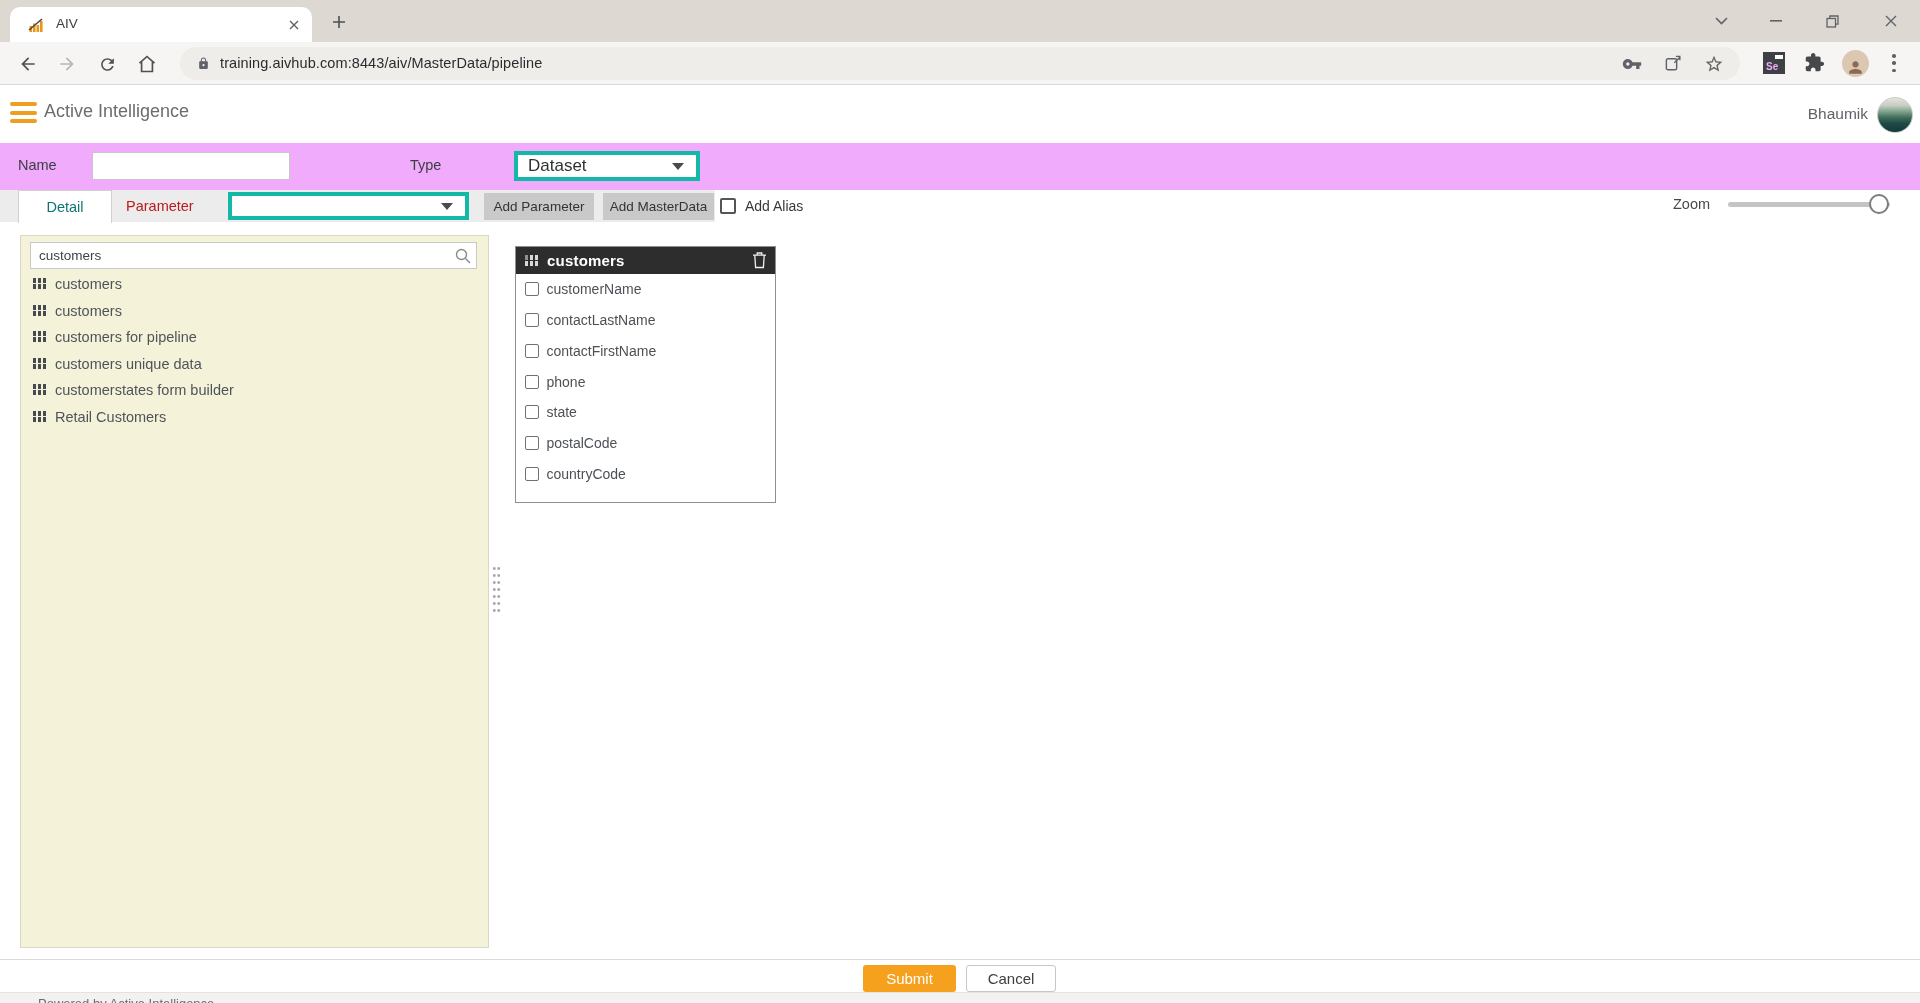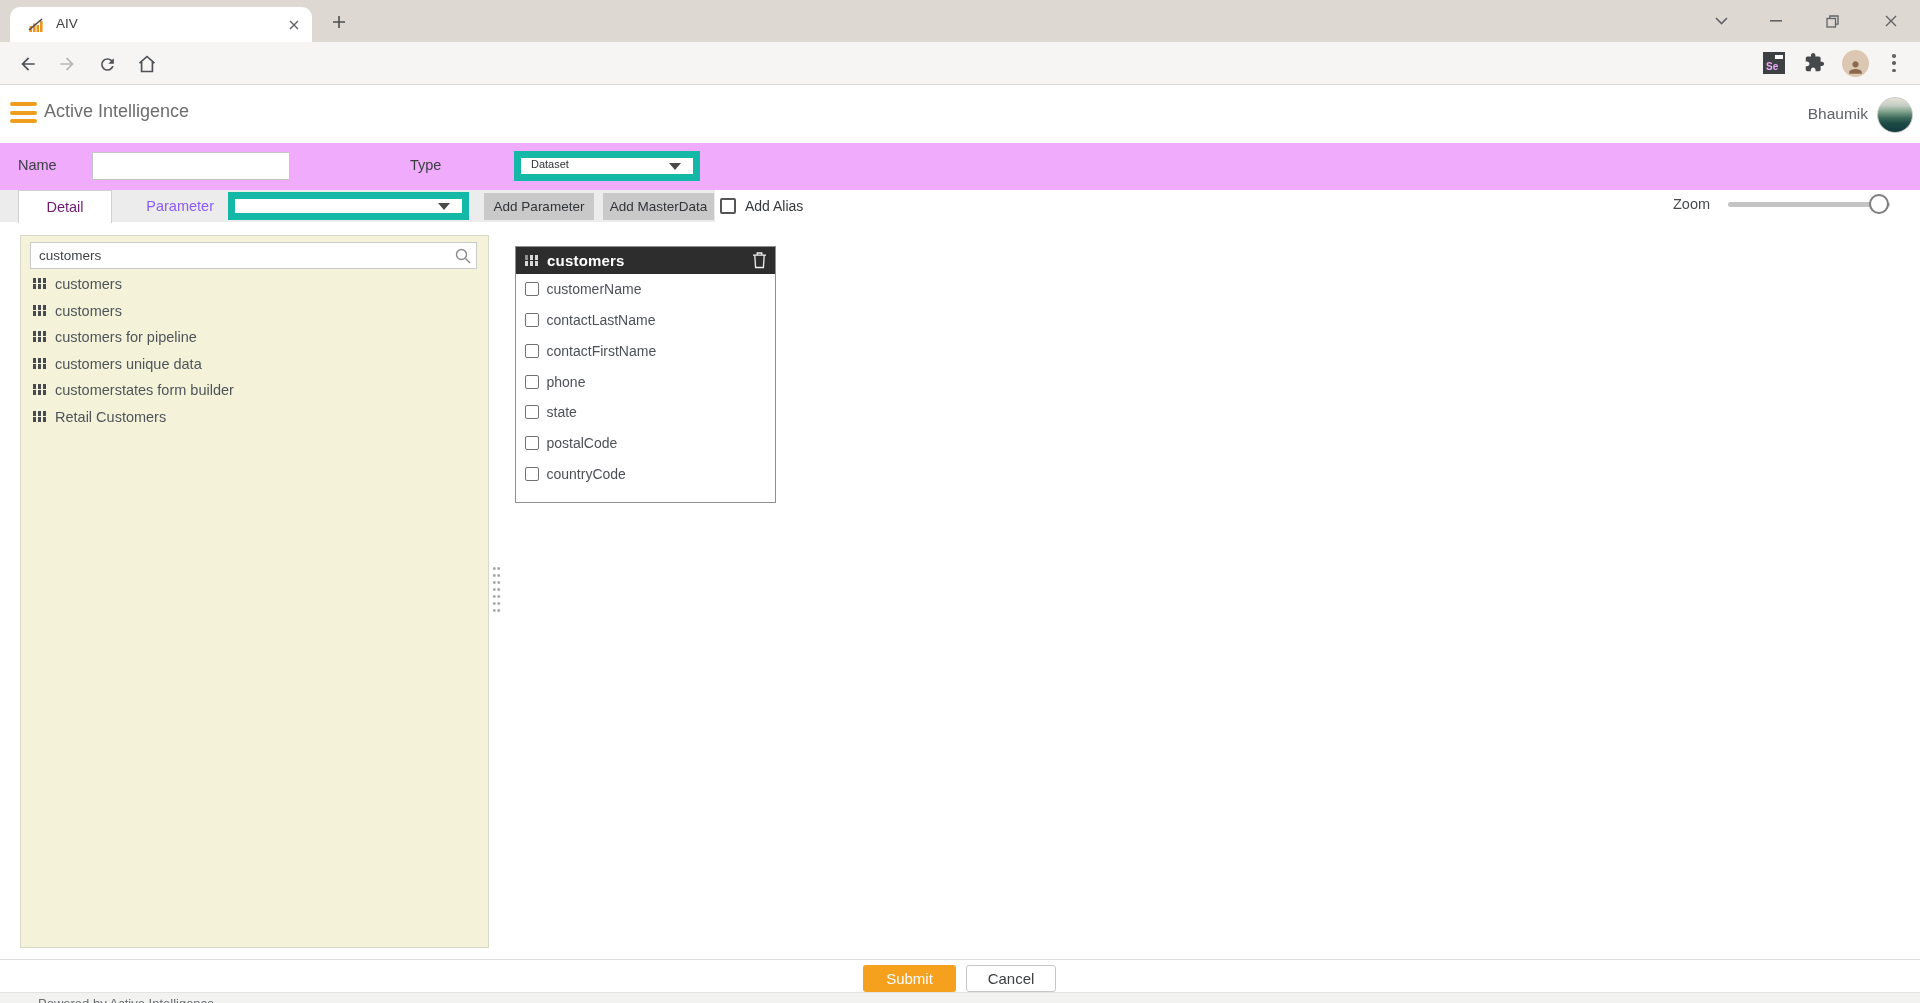--- a/index.html
+++ b/index.html
@@ -34,28 +34,28 @@
   .hamburger i{height:4px;border-radius:2px;background:#F09E1F;}
   .app-title{position:absolute;left:44px;top:101px;font-size:18px;color:#6d6d6d;}
   .user-name{position:absolute;right:52px;top:105px;font-size:15.5px;color:#5f6368;margin-left:8px;}
   .user-avatar{position:absolute;left:1877px;top:97px;width:36px;height:36px;border-radius:50%;border:1px solid #c9c9c9;box-sizing:border-box;
      background:linear-gradient(180deg,#e7e3da 0%,#c5cdc4 22%,#7fa38c 40%,#3f6b5a 58%,#1d4a45 75%,#123a3c 100%);}
 
   
   .formrow{position:absolute;left:0;top:143px;width:1920px;height:47px;background:#f0abfc;}
   .flabel{position:absolute;top:14px;font-size:14.5px;color:#3b3e41;}
   .name-input{position:absolute;left:92px;top:9px;width:184px;height:26px;border:1px solid #c6c6c6;background:#fff;font:13.5px "Liberation Sans",sans-serif;padding:0 6px;outline:none;}
-  .selectbox{position:absolute;background:#fff;border:7px solid #14b8a6;box-sizing:border-box;font-size:11px;color:#2f3234;display:flex;align-items:flex-start;padding-left:10px;cursor:pointer;}
+  .selectbox{position:absolute;background:#fff;border:4px solid #14b8a6;box-sizing:border-box;font-size:17px;color:#2f3234;display:flex;align-items:center;padding-left:10px;cursor:pointer;}
   .caret{position:absolute;right:12px;top:50%;margin-top:-3px;width:0;height:0;border-left:6px solid transparent;border-right:6px solid transparent;border-top:7px solid #4a4a4a;}
 
   
   .tabszone{position:absolute;left:0;top:190px;width:715px;height:32px;background:#ececec;}
   .tab-detail{position:absolute;left:18px;top:190px;width:94px;height:33px;background:#fff;border:1px solid #d0d0d0;border-bottom:none;box-sizing:border-box;
-     display:flex;align-items:center;justify-content:center;font-size:14.5px;color:#701a75;cursor:pointer;}
-  .tab-param{position:absolute;left:126px;top:190px;width:88px;height:32px;display:flex;align-items:center;justify-content:flex-end;font-size:14.5px;color:#8b5cf6;cursor:pointer;}
+     display:flex;align-items:center;justify-content:center;font-size:14.5px;color:#0f766e;cursor:pointer;}
+  .tab-param{position:absolute;left:126px;top:190px;width:88px;height:32px;display:flex;align-items:center;justify-content:flex-start;font-size:14.5px;color:#b91c1c;cursor:pointer;}
   .gray-btn{position:absolute;top:193px;height:27px;background:#c9c9c9;border:none;font:13.5px "Liberation Sans",sans-serif;color:#313438;display:flex;align-items:center;justify-content:center;cursor:pointer;}
   .cb{display:inline-block;background:#fff;border:1.5px solid #717171;border-radius:2px;box-sizing:border-box;}
   .alias-cb{position:absolute;left:720px;top:198px;width:16px;height:16px;border-width:2px;border-color:#555;}
   .alias-label{position:absolute;left:745px;top:198px;font-size:14px;color:#35393c;line-height:16px;}
   .zoom-label{position:absolute;left:1673px;top:196px;font-size:14.5px;color:#46494c;}
   .zoom-track{position:absolute;left:1728px;top:202px;width:162px;height:5px;background:#c4c4c4;border-radius:3px;}
   .zoom-thumb{position:absolute;left:1869px;top:194px;width:20px;height:20px;border-radius:50%;background:#fdfdfd;border:2px solid #7d7d7d;box-sizing:border-box;cursor:pointer;}
 
   
   .panel{position:absolute;left:20px;top:235px;width:469px;height:713px;background:#F4F3DA;border:1px solid #d9d7c6;box-sizing:border-box;}
@@ -150,20 +150,36 @@
       <svg width="19" height="19" viewBox="0 0 24 24" fill="currentColor">
           <path d="M17.65 6.35C16.2 4.9 14.21 4 12 4c-4.42 0-7.99 3.58-7.99 8s3.57 8 7.99 8c3.73 0 6.84-2.55 7.73-6h-2.08c-.82 2.33-3.04 4-5.65 4-3.31 0-6-2.69-6-6s2.69-6 6-6c1.66 0 3.14.69 4.22 1.78L13 11h7V4l-2.35 2.35z"></path>
         </svg>
     </div>
     <div class="navbtn" style="left:134px;">
       <svg width="20" height="20" viewBox="0 0 24 24" fill="none" stroke="currentColor" stroke-width="2">
           <path d="M3 11L12 3l9 8M5.5 9.5V21h13V9.5"></path>
         </svg>
     </div>
 
+    <div class="addressbar">
+      <svg class="lock" width="13" height="15" viewBox="0 0 24 24" fill="currentColor">
+          <path d="M18 8h-1V6c0-2.76-2.24-5-5-5S7 3.24 7 6v2H6c-1.1 0-2 .9-2 2v10c0 1.1.9 2 2 2h12c1.1 0 2-.9 2-2V10c0-1.1-.9-2-2-2zm-6 9c-1.1 0-2-.9-2-2s.9-2 2-2 2 .9 2 2-.9 2-2 2zm3.1-9H8.9V6c0-1.71 1.39-3.1 3.1-3.1 1.71 0 3.1 1.39 3.1 3.1v2z"></path>
+        </svg>
+      <span class="url">training.aivhub.com:8443/aiv/MasterData/pipeline</span>
+      <svg class="pill-ic" style="right:98px;" width="20" height="20" viewBox="0 0 24 24" fill="currentColor">
+          <path d="M12.65 10C11.83 7.67 9.61 6 7 6c-3.31 0-6 2.69-6 6s2.69 6 6 6c2.61 0 4.83-1.67 5.65-4H17v4h4v-4h2v-4H12.65zM7 14c-1.1 0-2-.9-2-2s.9-2 2-2 2 .9 2 2-.9 2-2 2z"></path>
+        </svg>
+      <svg class="pill-ic" style="right:57px;" width="19" height="19" viewBox="0 0 24 24" fill="none" stroke="currentColor" stroke-width="1.8">
+          <rect x="3" y="6" width="13" height="14" rx="2"></rect>
+          <path d="M13 11l7-7M15 3h5v5"></path>
+        </svg>
+      <svg class="pill-ic" style="right:16px;" width="20" height="20" viewBox="0 0 24 24" fill="currentColor">
+          <path d="M22 9.24l-7.19-.62L12 2 9.19 8.63 2 9.24l5.46 4.73L5.82 21 12 17.27 18.18 21l-1.63-7.03L22 9.24zM12 15.4l-3.76 2.27 1-4.28-3.32-2.88 4.38-.38L12 6.1l1.71 4.04 4.38.38-3.32 2.88 1 4.28L12 15.4z"></path>
+        </svg>
+    </div>
 
     <div class="ext-se">
       <span class="se-t">Se</span>
         <span class="se-r"></span>
     </div>
     <svg class="puzzle" width="21" height="21" viewBox="0 0 24 24" fill="currentColor">
         <path d="M20.5 11H19V7c0-1.1-.9-2-2-2h-4V3.5C13 2.12 11.88 1 10.5 1S8 2.12 8 3.5V5H4c-1.1 0-1.99.9-1.99 2v3.8H3.5c1.49 0 2.7 1.21 2.7 2.7s-1.21 2.7-2.7 2.7H2V20c0 1.1.9 2 2 2h3.8v-1.5c0-1.49 1.21-2.7 2.7-2.7 1.49 0 2.7 1.21 2.7 2.7V22H17c1.1 0 2-.9 2-2v-4h1.5c1.38 0 2.5-1.12 2.5-2.5S21.88 11 20.5 11z"></path>
       </svg>
     <div class="chr-avatar">
       <svg width="19" height="19" viewBox="0 0 24 24" fill="currentColor">

